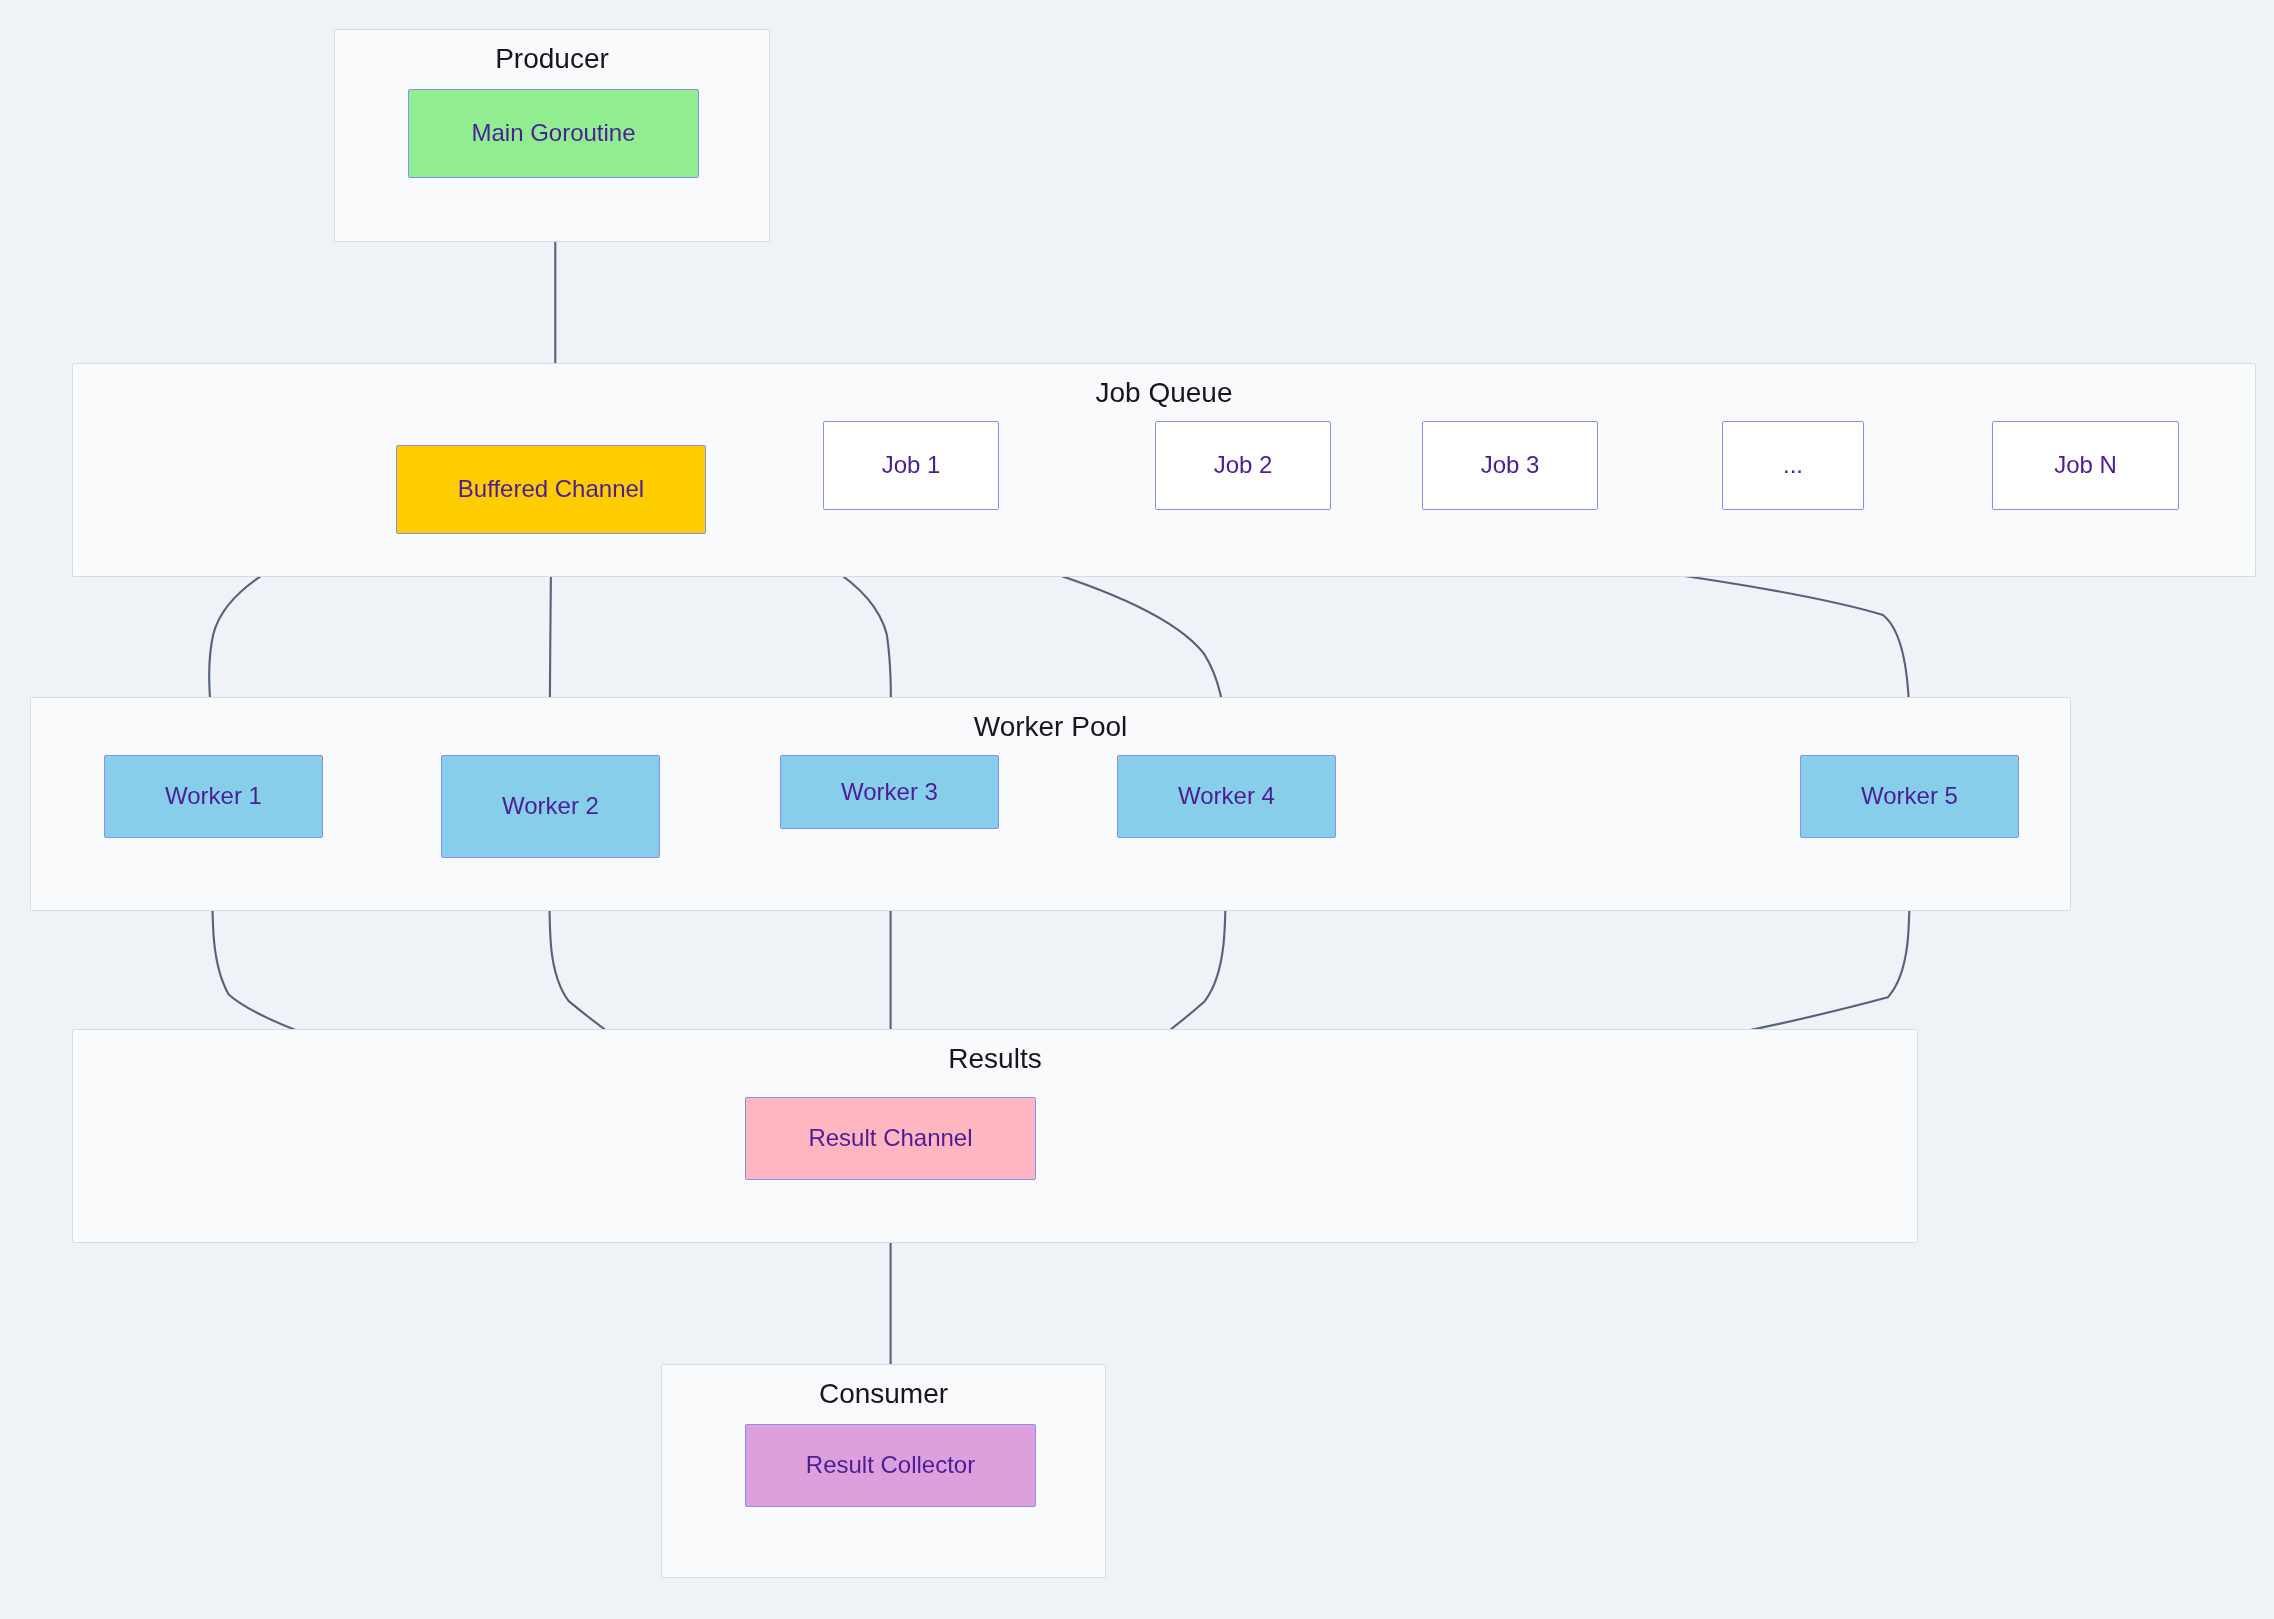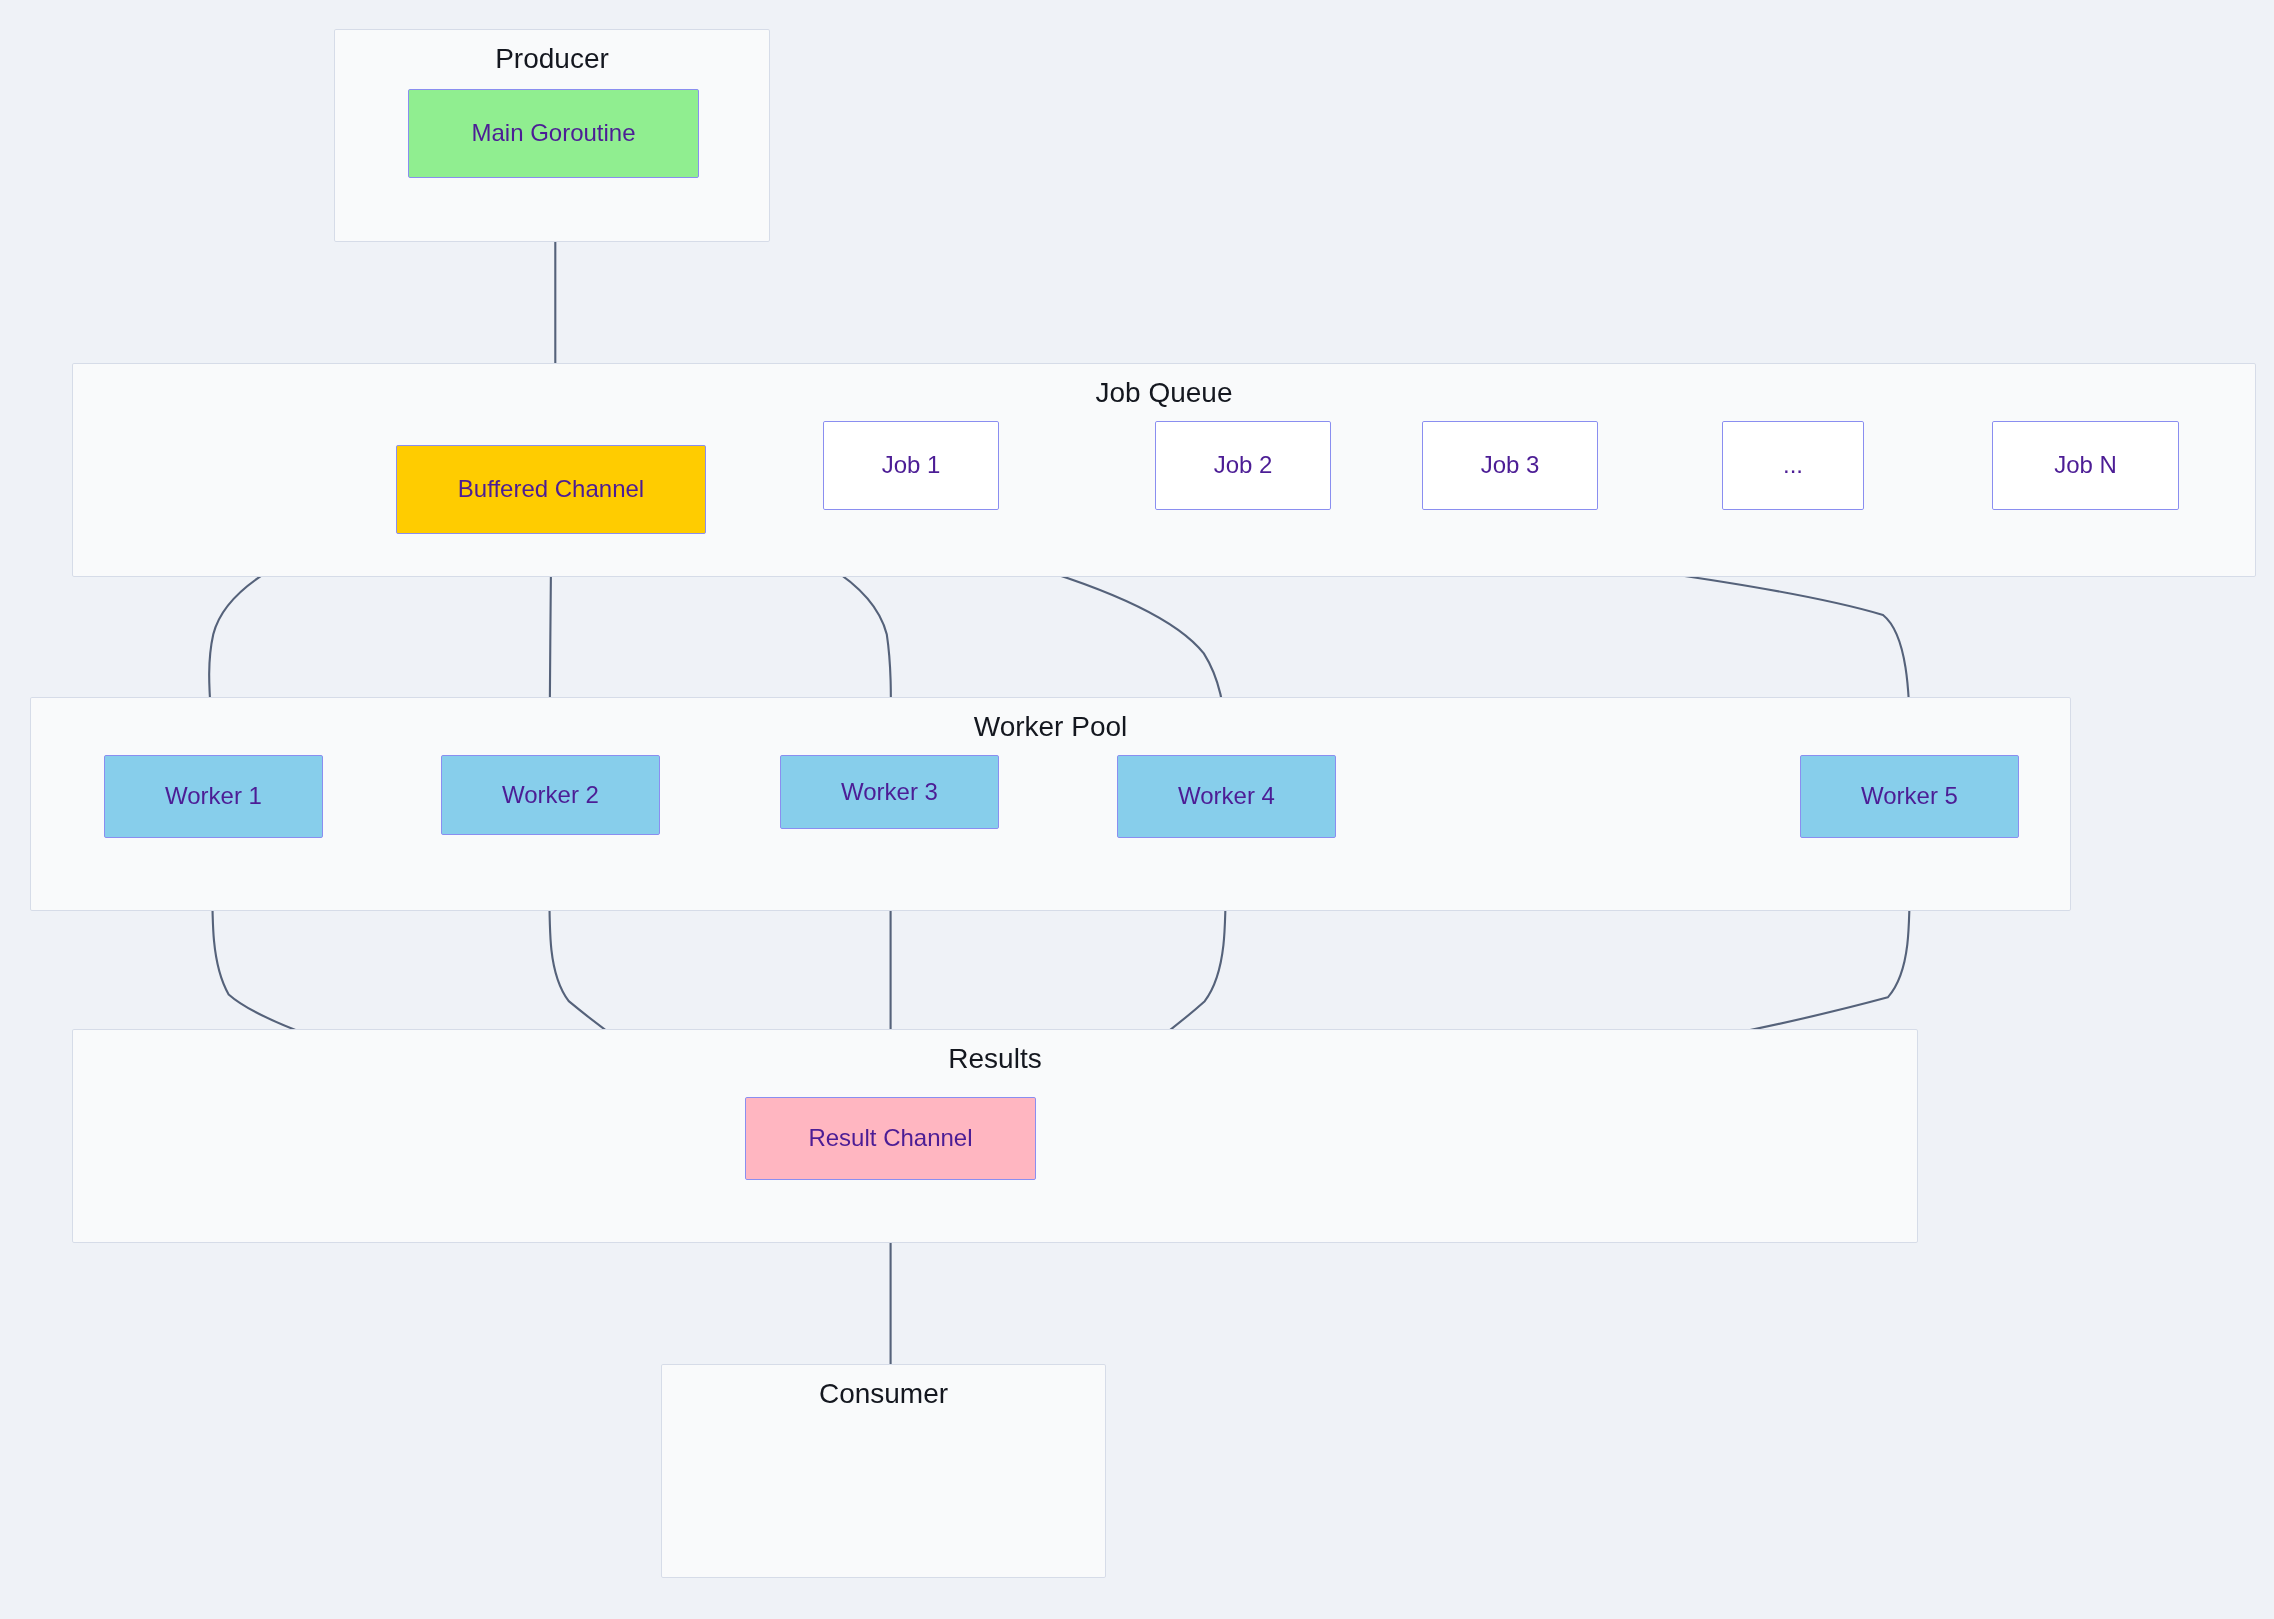--- a/index.html
+++ b/index.html
@@ -130,21 +130,21 @@
   <div class="node white" style="left:1992px; top:421px; width:187px; height:89px;">
     <span>Job N</span>
   </div>
 
   <div class="cluster" style="left:30px; top:697px; width:2041px; height:214px;">
     <div class="cluster-label">Worker Pool</div>
   </div>
   <div class="node blue" style="left:104px; top:755px; width:219px; height:83px;">
     <span>Worker 1</span>
   </div>
-  <div class="node blue" style="left:441px; top:755px; width:219px; height:80px;">
+  <div class="node blue" style="left:441px; top:755px; width:219px; height:103px;">
     <span>Worker 2</span>
   </div>
   <div class="node blue" style="left:780px; top:755px; width:219px; height:74px;">
     <span>Worker 3</span>
   </div>
   <div class="node blue" style="left:1117px; top:755px; width:219px; height:83px;">
     <span>Worker 4</span>
   </div>
   <div class="node blue" style="left:1800px; top:755px; width:219px; height:83px;">
     <span>Worker 5</span>
@@ -153,15 +153,18 @@
   <div class="cluster" style="left:72px; top:1029px; width:1846px; height:214px;">
     <div class="cluster-label">Results</div>
   </div>
   <div class="node pink" style="left:745px; top:1097px; width:291px; height:83px;">
     <span>Result Channel</span>
   </div>
 
   <div class="cluster" style="left:661px; top:1364px; width:445px; height:214px;">
     <div class="cluster-label">Consumer</div>
   </div>
+  <div class="node orchid" style="left:745px; top:1424px; width:291px; height:83px;">
+    <span>Result Collector</span>
+  </div>
 
 </div>
 
 
 </body></html>

